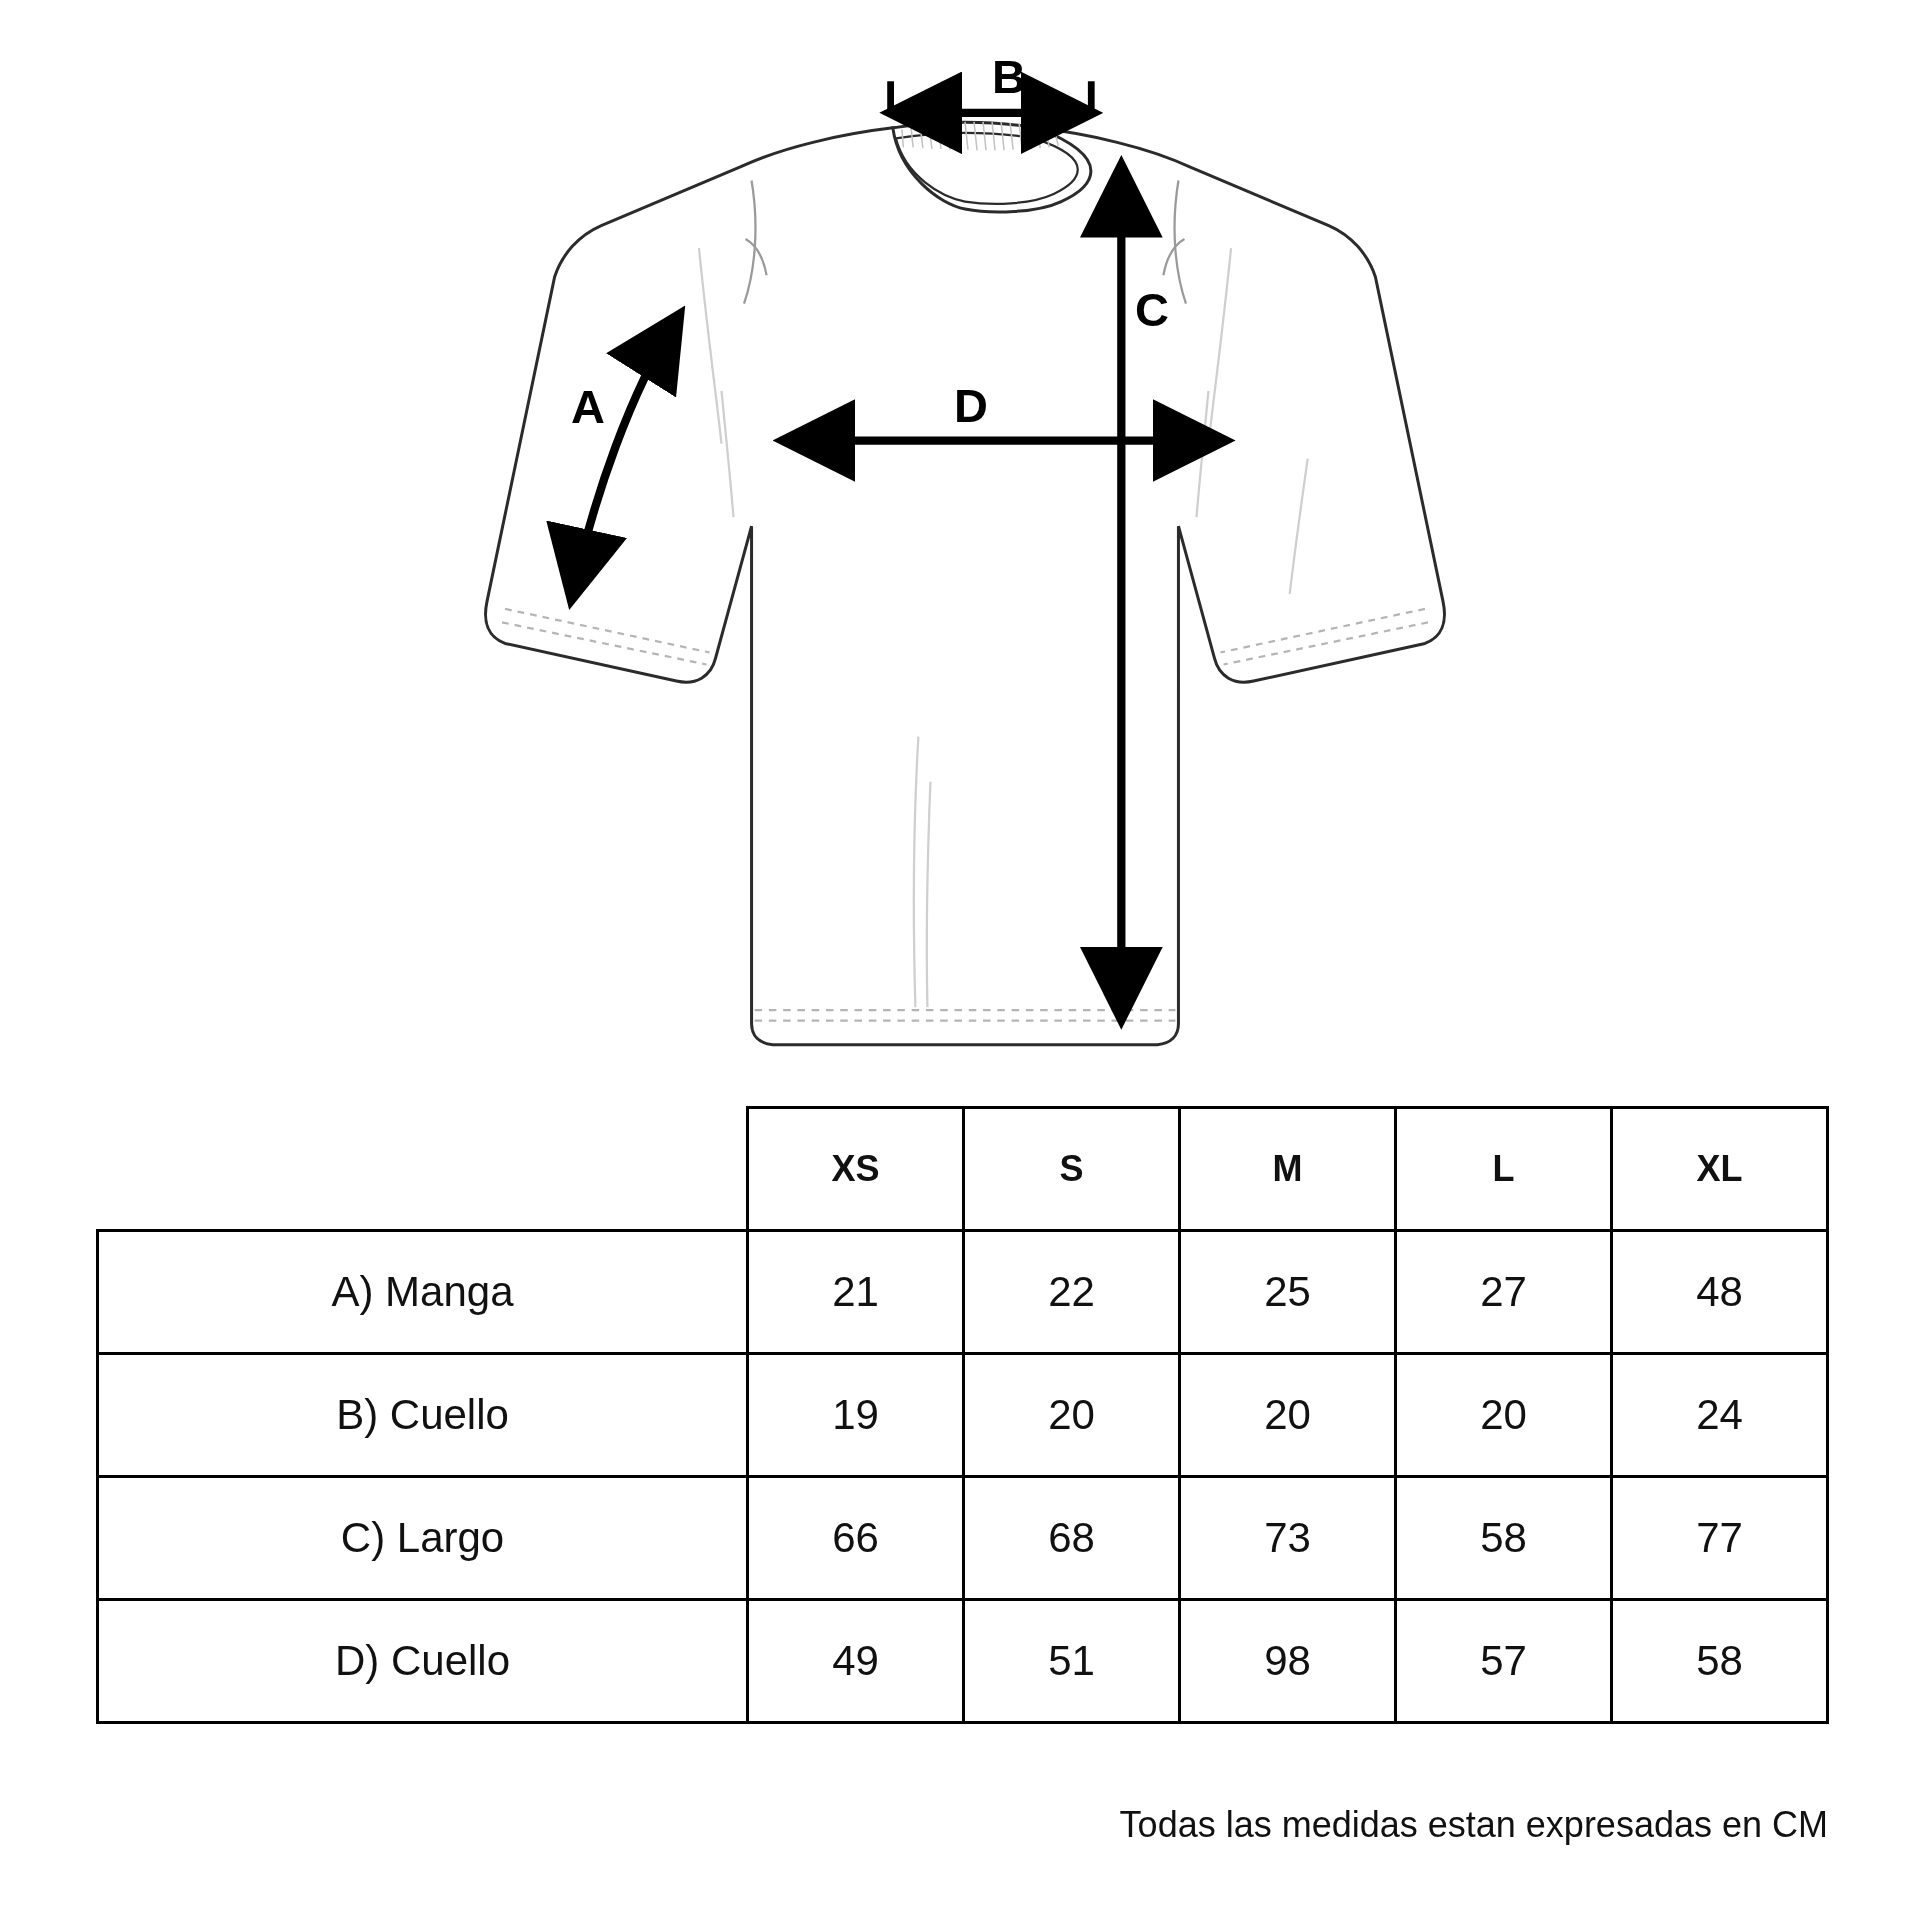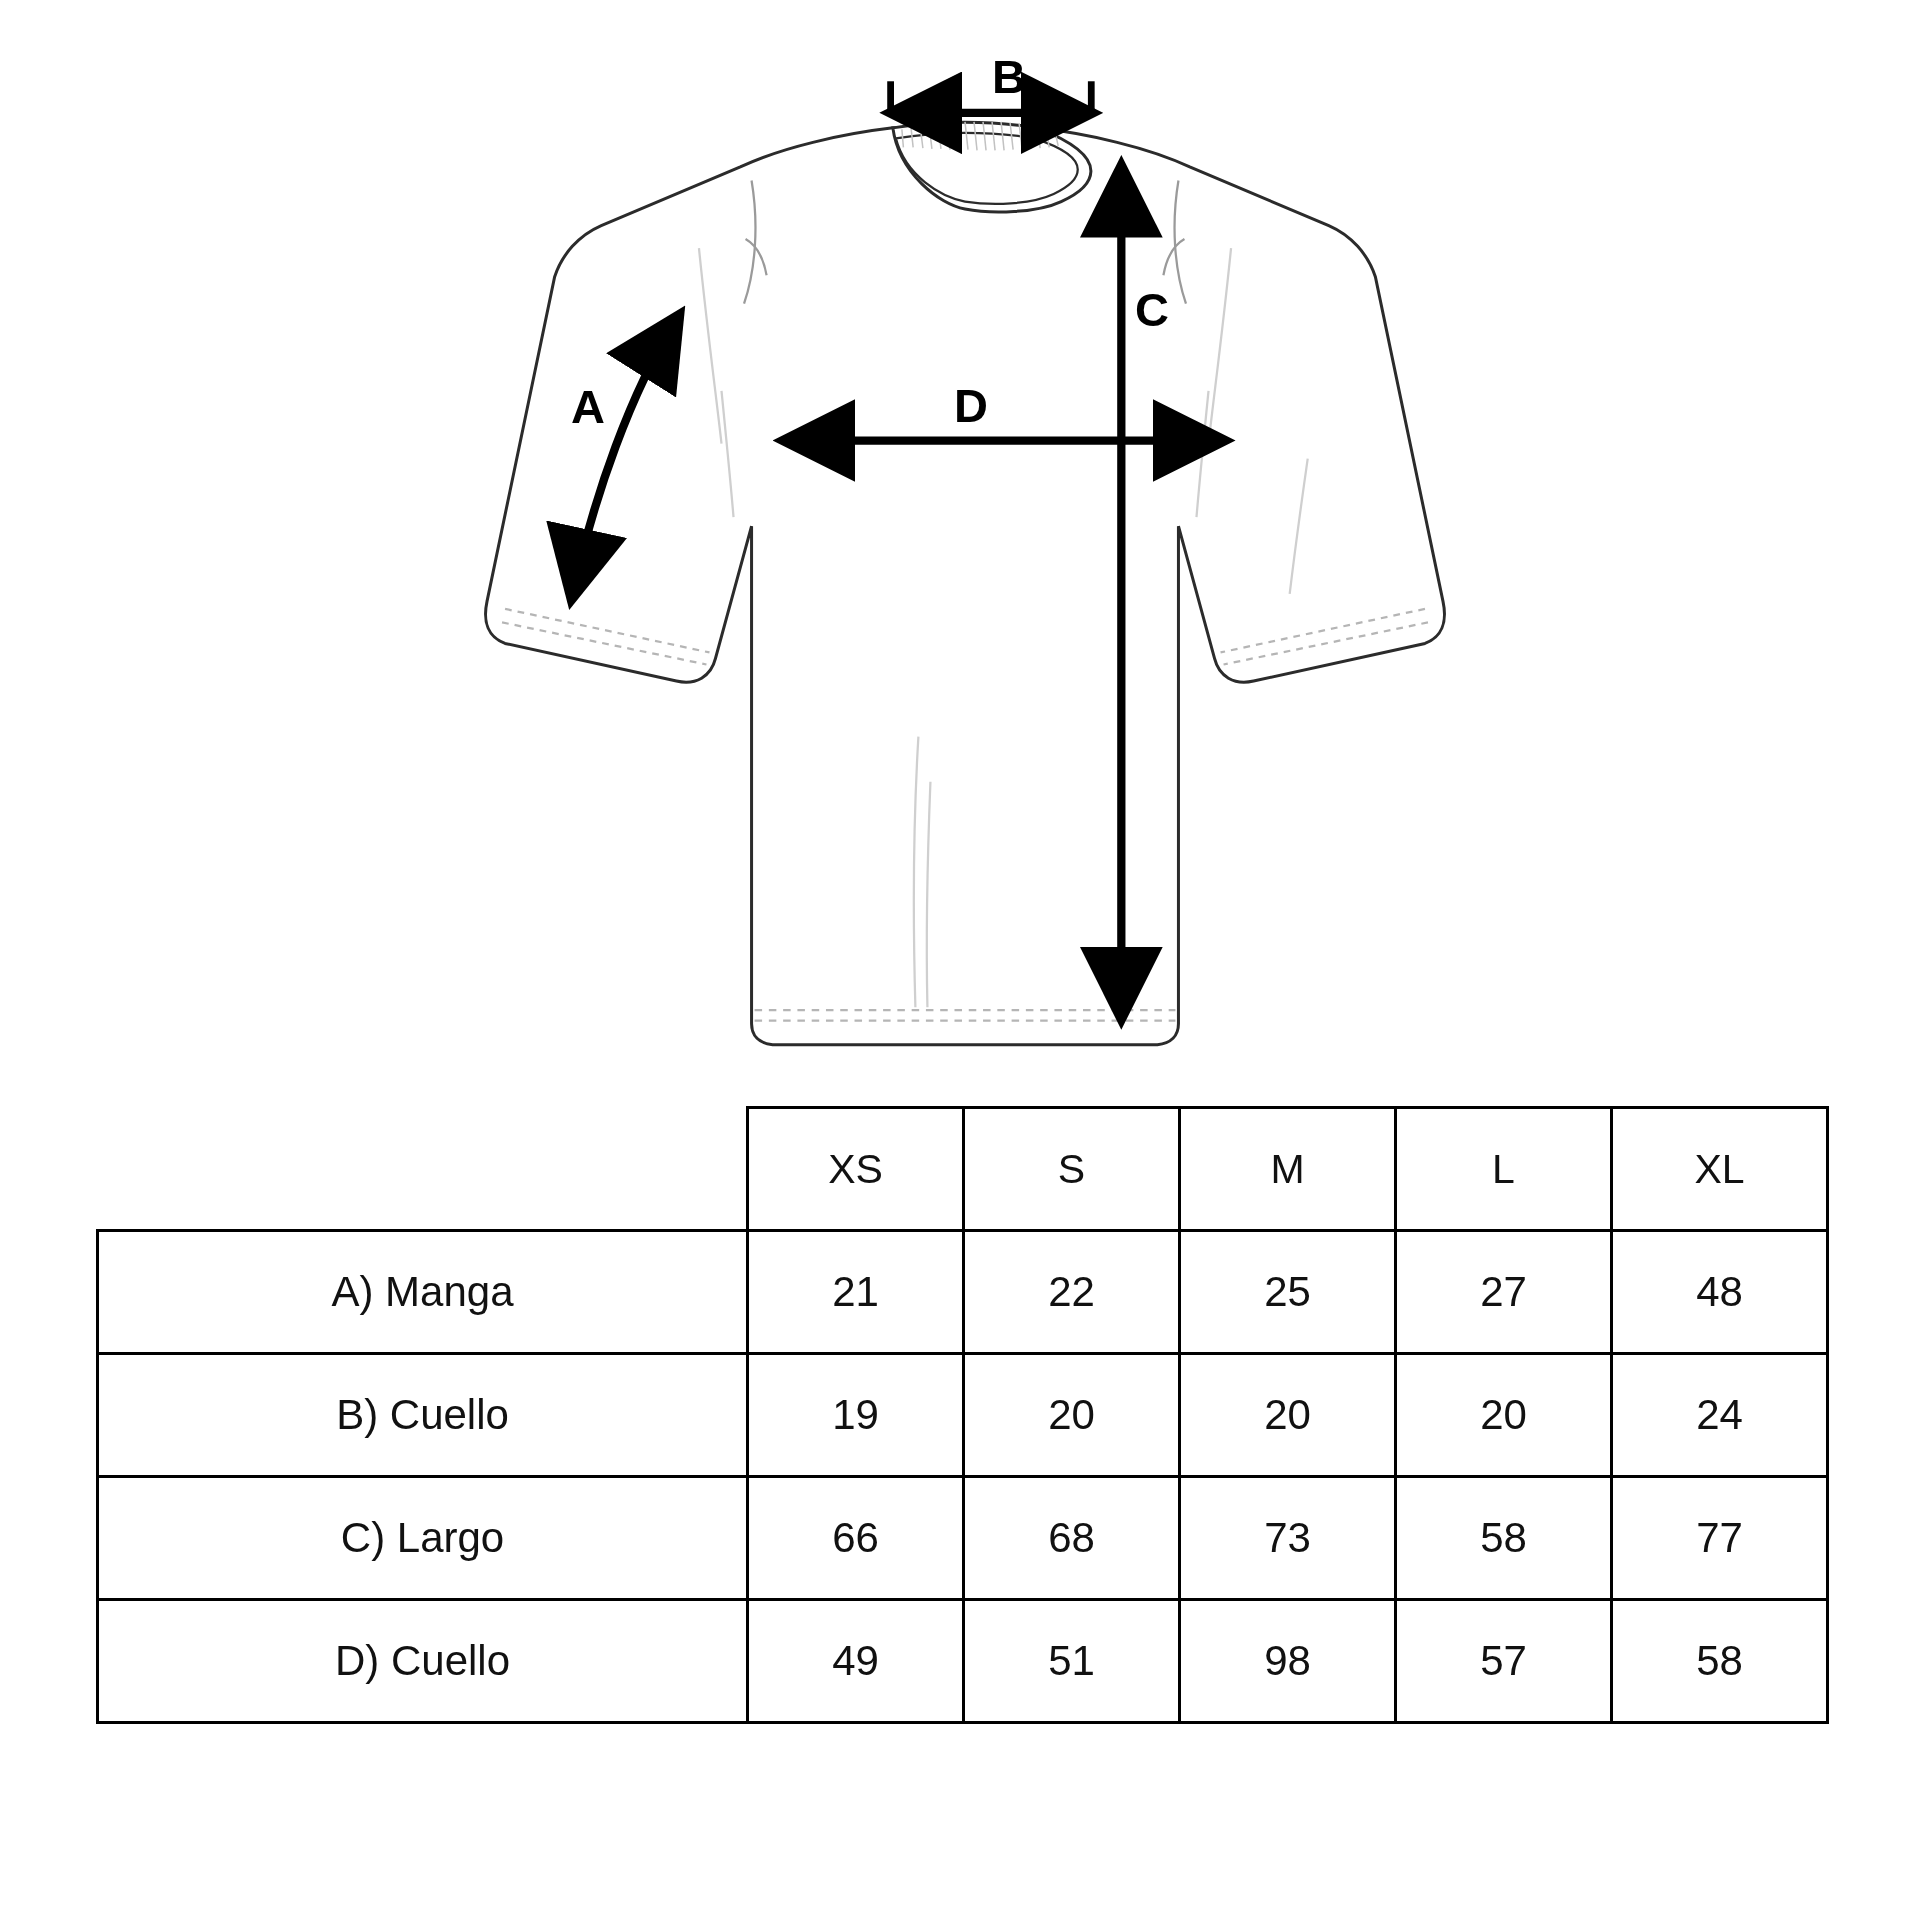--- a/index.html
+++ b/index.html
@@ -66,22 +66,22 @@
     height: 120px;
     text-align: center;
     vertical-align: middle;
     font-size: 42px;
     font-weight: normal;
     font-family: "Liberation Sans", sans-serif;
     color: #111111;
     padding: 0;
   }
   table.size-table thead th {
-    font-weight: normal;
-    font-size: 41px;
+    font-weight: bold;
+    font-size: 36px;
   }
   table.size-table thead th.corner {
     border-top: none;
     border-left: none;
   }
   table.size-table tbody td.rowlabel {
     font-size: 42px;
     text-align: center;
   }
   col.label-col { width: 650px; }
@@ -277,15 +277,16 @@
           <td>49</td>
           <td>51</td>
           <td>98</td>
           <td>57</td>
           <td>58</td>
         </tr>
       </tbody>
     </table>
   </div>
 
+  <div id="footnote">Todas las medidas estan expresadas en CM</div>
 
 </div>
 
 
 </body></html>

